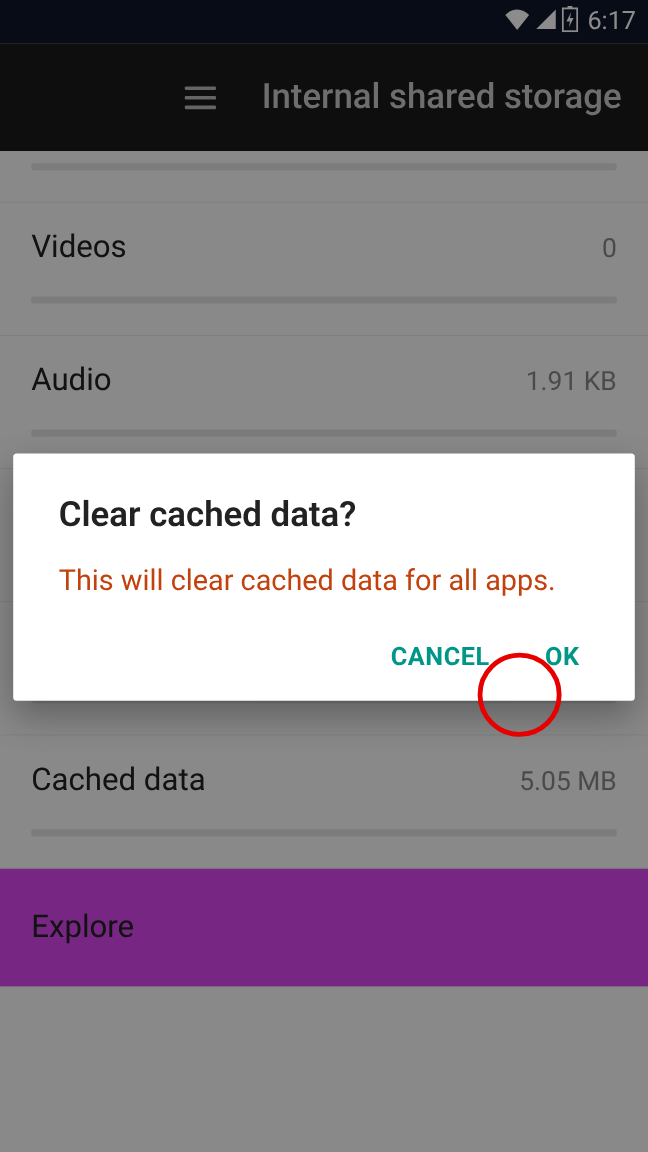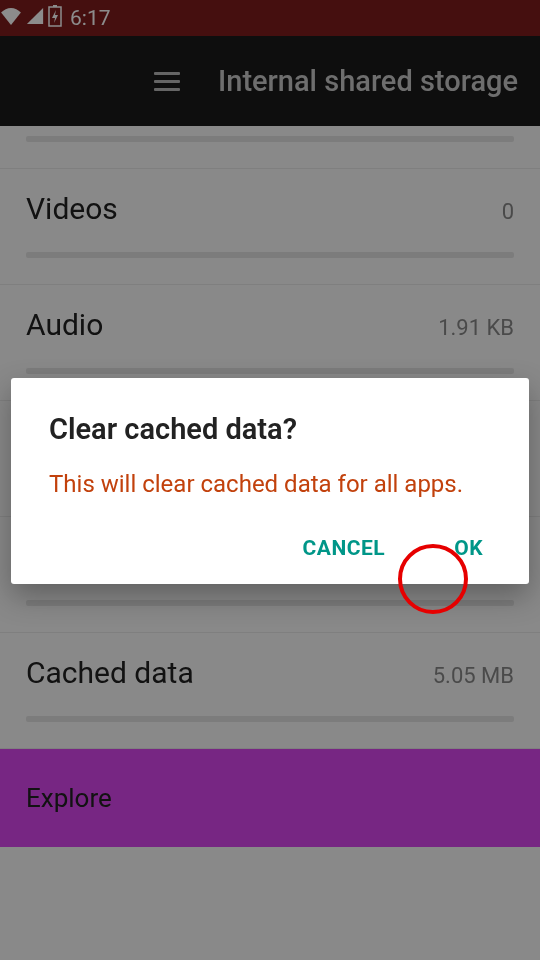--- a/index.html
+++ b/index.html
@@ -6,22 +6,23 @@
     body {
       font-family: Roboto, "Helvetica Neue", Arial, sans-serif;
       width: 540px;
       height: 960px;
       background: #fafafa;
       position: relative;
       overflow: hidden;
     }
     .status-bar {
       height: 36px;
-      background: #7f1d1d;
-      display: flex;
+      background: #0f172a;
+      display: flex;
+      justify-content: flex-end;
       align-items: center;
       padding-right: 10px;
       gap: 4px;
       color: #fff;
     }
     .status-bar span.time {
       font-size: 21px;
       margin-left: 4px;
       font-weight: 400;
     }
@@ -63,21 +64,21 @@
     .category.first-visible {
       padding-top: 0px;
     }
     .cat-row {
       display: flex;
       justify-content: space-between;
       align-items: baseline;
       margin-bottom: 26px;
     }
     .cat-name {
-      font-size: 30px;
+      font-size: 26px;
       color: #222;
     }
     .cat-value {
       font-size: 22px;
       color: #888;
     }
     .progress {
       height: 6px;
       background: #e2e2e2;
       border-radius: 2px;
@@ -120,21 +121,21 @@
     }
     .dialog-message {
       font-size: 24px;
       color: #c2410c;
       line-height: 1.35;
       margin-bottom: 36px;
     }
     .dialog-actions {
       display: flex;
       justify-content: flex-end;
-      gap: 69px;
+      gap: 46px;
       align-items: center;
       padding-right: 8px;
       padding-bottom: 6px;
     }
     .dialog-btn {
       background: none;
       border: none;
       font-size: 21px;
       font-weight: 700;
       letter-spacing: 0.5px;

